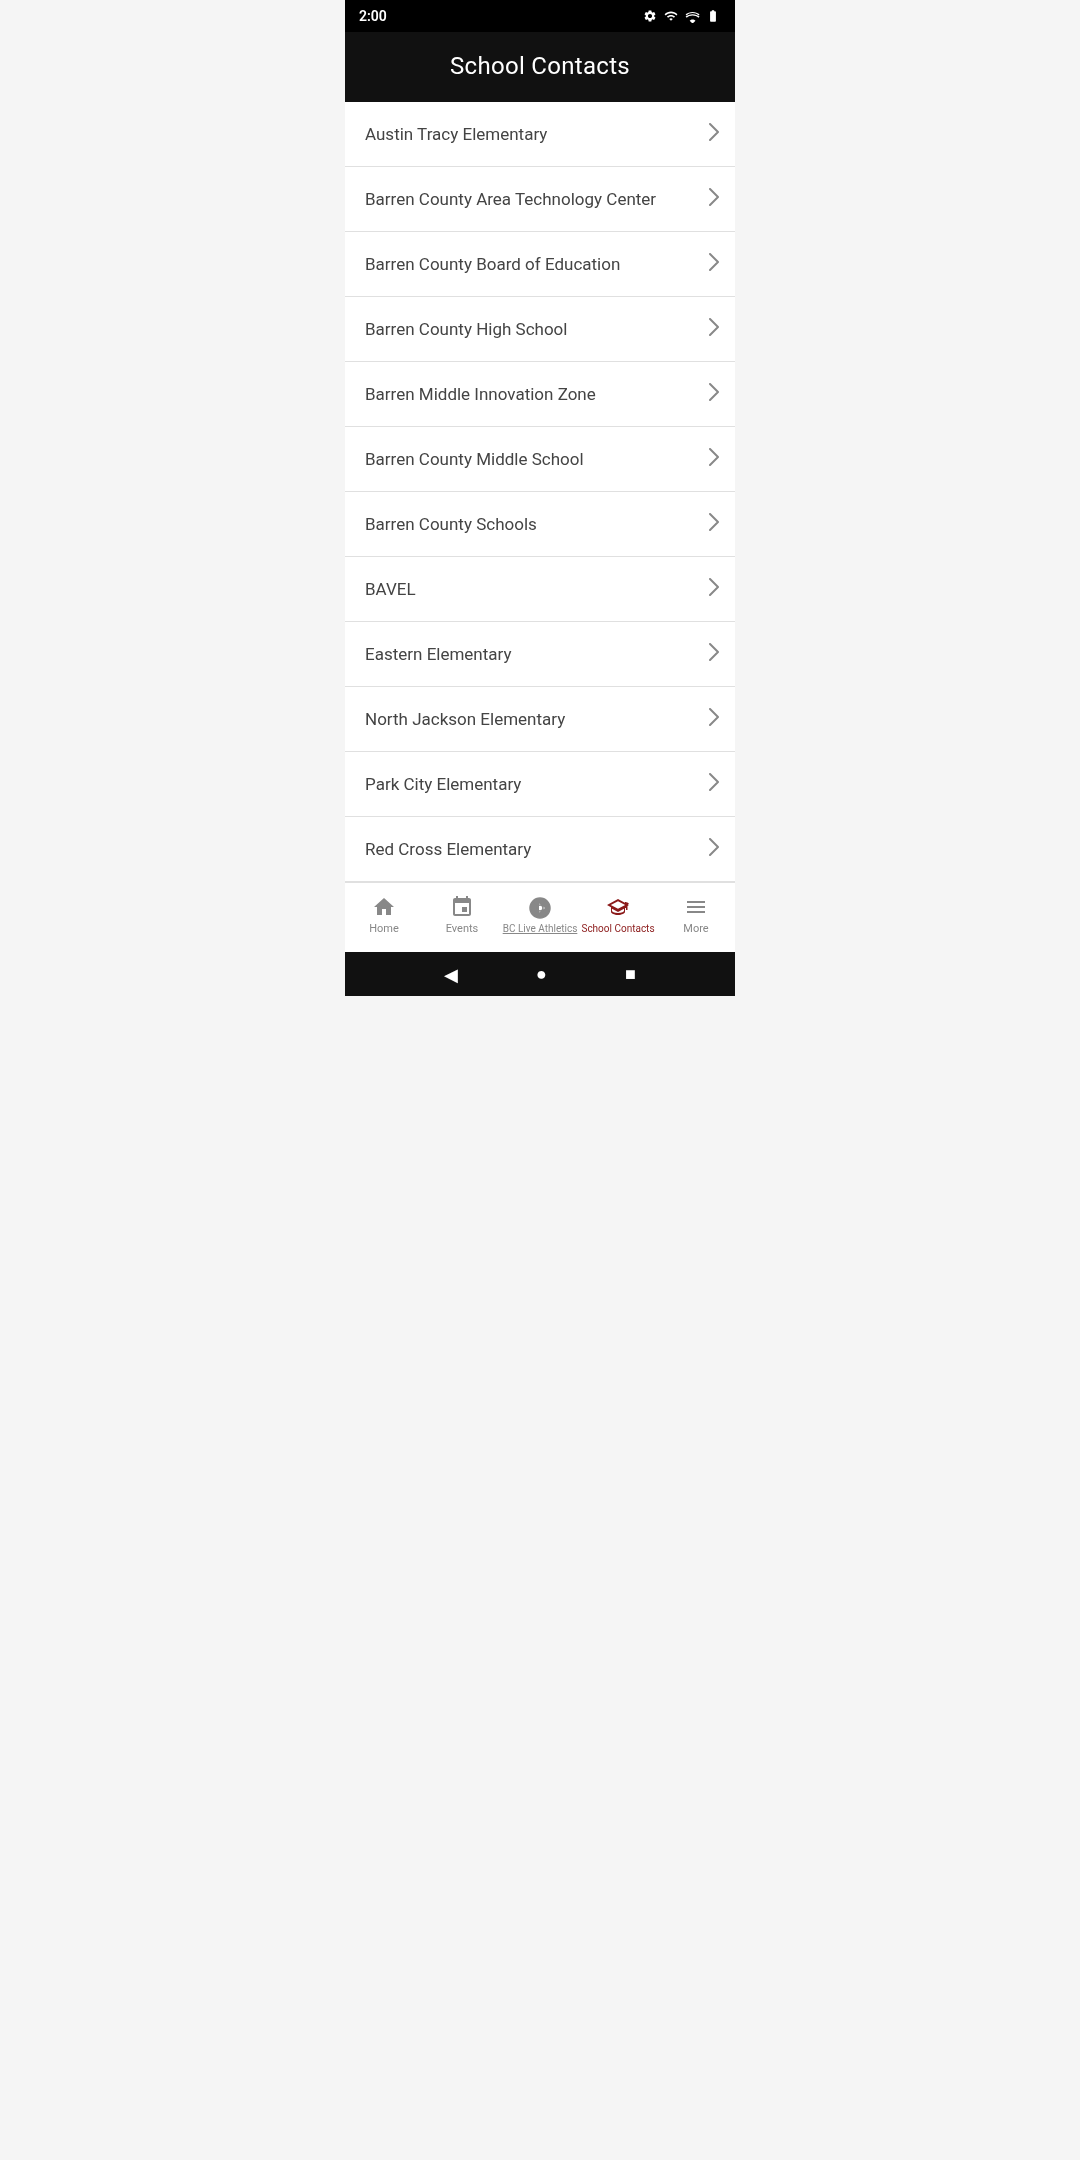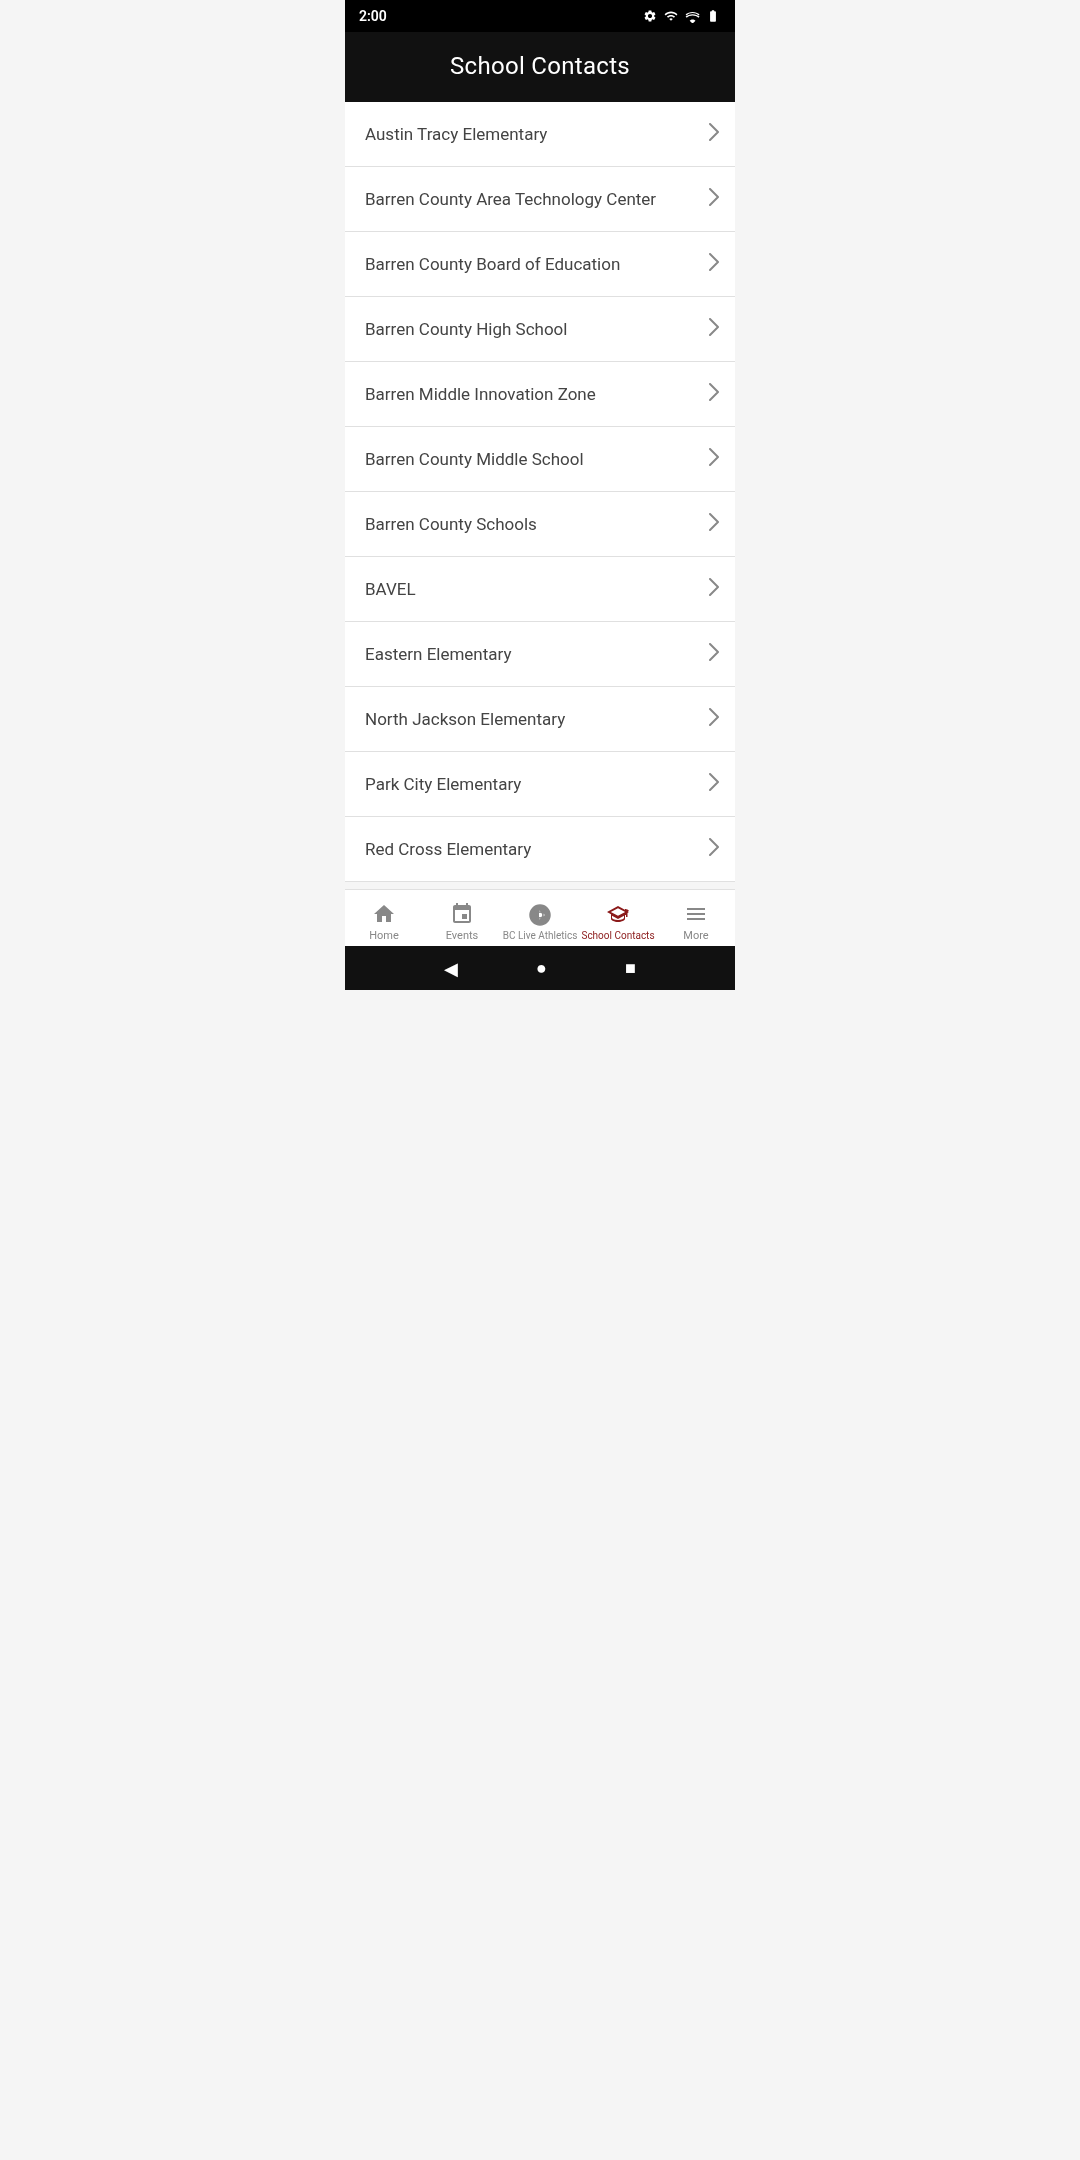--- a/index.html
+++ b/index.html
@@ -79,24 +79,23 @@
       flex-shrink: 0;
     }
 
     
     .bottom-nav {
       background: white;
       border-top: 1px solid #e0e0e0;
       display: flex;
       justify-content: space-around;
       align-items: center;
-      padding: 8px 0 0;
+      padding: 8px 0 13px;
       position: sticky;
       bottom: 0;
-      margin-top: 7px;
     }
     .nav-item {
       display: flex;
       flex-direction: column;
       align-items: center;
       gap: 3px;
       cursor: pointer;
       flex: 1;
       padding: 4px 0;
     }
@@ -255,21 +254,21 @@
     <span class="nav-label">Events</span>
   </div>
 
   <div class="nav-item">
     <svg class="icon-svg nav-icon" viewBox="0 0 24 24" fill="#888">
       <path d="M12 2C6.48 2 2 6.48 2 12s4.48 10 10 10 10-4.48 10-10S17.52 2 12 2zm-1 14.5v-9l6 4.5-6 4.5z"></path>
       <circle cx="12" cy="12" r="10" fill="none" stroke="#888" stroke-width="1.5"></circle>
       <path d="M4.93 4.93l4.24 4.24M19.07 4.93l-4.24 4.24M4.93 19.07l4.24-4.24M19.07 19.07l-4.24-4.24" stroke="#888" stroke-width="1.5" fill="none"></path>
       <circle cx="12" cy="12" r="3" fill="none" stroke="#888" stroke-width="1.5"></circle>
     </svg>
-    <span class="nav-label" style="font-size:10px;text-align:right;">BC Live Athletics</span>
+    <span class="nav-label" style="font-size:10px;text-align:right;text-decoration:underline;">BC Live Athletics</span>
   </div>
 
   <div class="nav-item">
     <svg class="icon-svg nav-icon active" viewBox="0 0 24 24" fill="#8b1a1a">
       <path d="M12 3L1 9l4 2.18V16c0 1.1 3.13 3 7 3s7-1.9 7-3v-4.82L23 9zm0 2.24L19.18 9 12 12.76 4.82 9 12 5.24zM18 15c0 .5-2.13 2-6 2s-6-1.5-6-2v-2.27l6 3.27 6-3.27V15z"></path>
       <path d="M20 8v6h1.5V8.5l1-0.5L20 7v1z" fill="#8b1a1a"></path>
 
       <rect x="19" y="6" width="1.5" height="6" fill="#8b1a1a"></rect>
       <polygon points="20.5,6 23,7.5 20.5,9" fill="#8b1a1a"></polygon>
     </svg>

